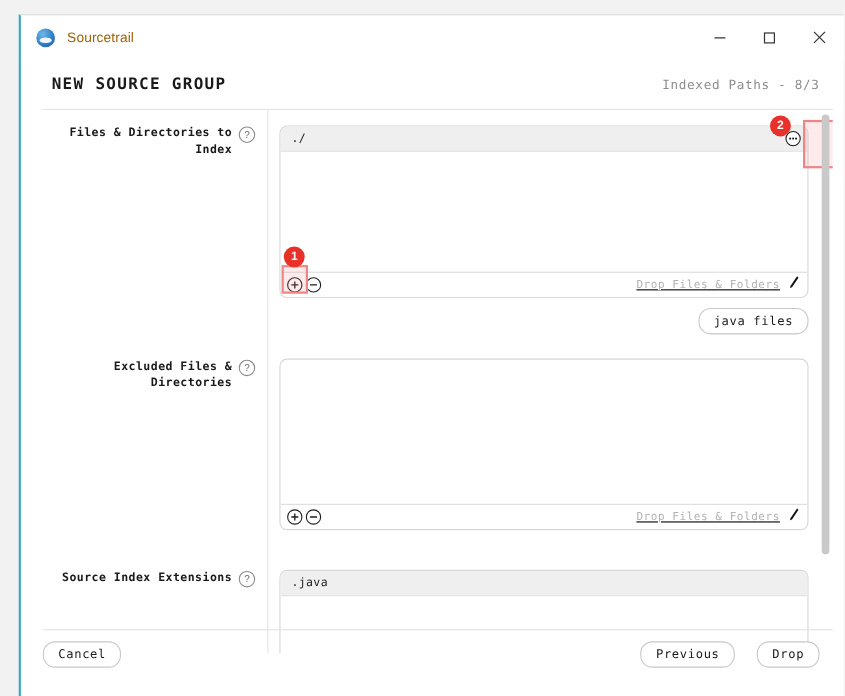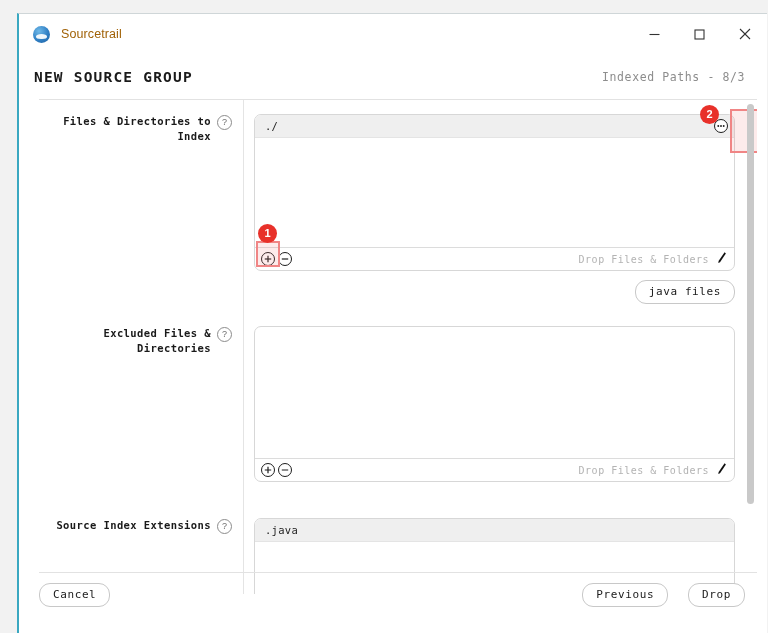--- a/index.html
+++ b/index.html
@@ -78,21 +78,21 @@
     color: #333;
   }
   .wbtn svg { display: block; }
 
   
   #header {
     position: relative;
     height: 45px;
     display: flex;
     align-items: center;
-    padding: 0 22px 0 15px;
+    padding: 0 22px 0 28px;
   }
   #page-title {
     font-family: "DejaVu Sans Mono", "Liberation Mono", monospace;
     font-weight: bold;
     font-size: 14.5px;
     color: #1a1a1a;
     letter-spacing: 1.2px;
   }
   #step-indicator {
     margin-left: auto;
@@ -199,20 +199,21 @@
   .circ-btn svg { display: block; }
 
   .list-toolbar {
     position: absolute;
     left: 0; right: 0; bottom: 0;
     height: 22px;
     border-top: 1px solid #dcdcdc;
     display: flex;
     align-items: center;
     padding: 0 7px 0 6px;
+    text-decoration: underline;
   }
   .toolbar-spacer { flex: 1 1 auto; }
   .drop-hint {
     font-family: "DejaVu Sans Mono", "Liberation Mono", monospace;
     font-size: 10px;
     color: #b3b3b3;
     letter-spacing: .5px;
     margin-right: 7px;
   }
   .pencil-icon { display: block; }

